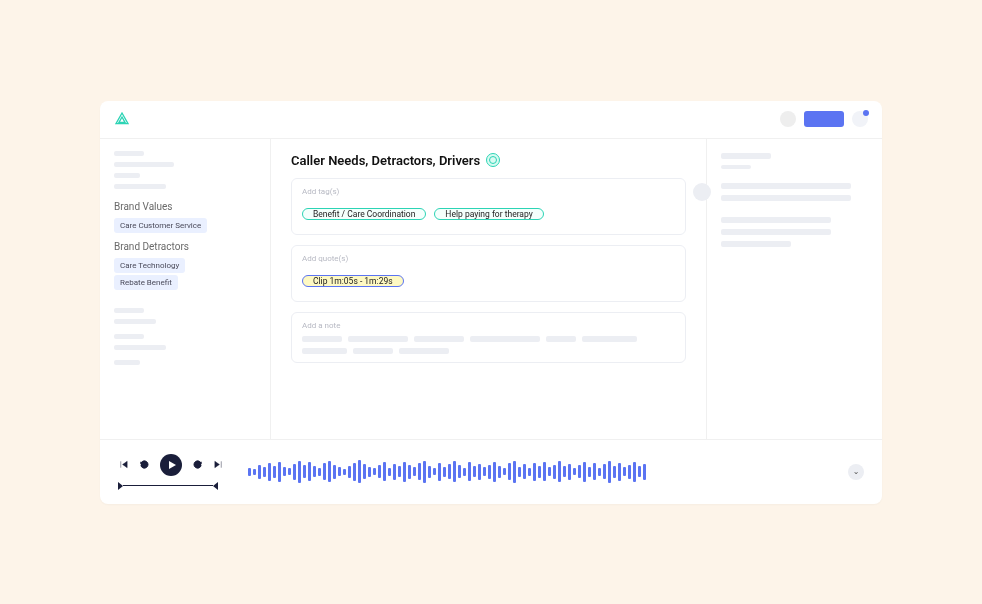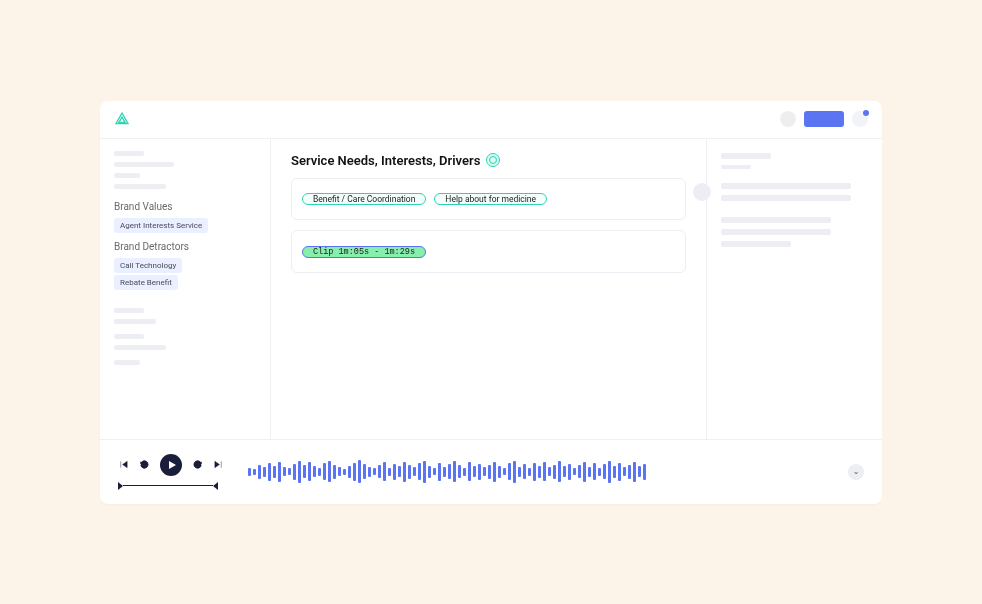--- a/index.html
+++ b/index.html
@@ -23,21 +23,21 @@
   .skel-row { height:5px; margin-bottom:6px; }
   .section-title { font-size:10px; color:#6a6a6a; margin:8px 0 4px; }
   .chip { display:inline-block; background:#eaf0ff; color:#4a4a5a; border-radius:3px; font-size:8px; padding:3px 6px; margin:2px 2px 0 0; }
   
   .mid-title { font-size:13px; font-weight:600; color:#111; display:flex; align-items:center; gap:6px; margin-bottom:10px;}
   .title-badge { width:14px; height:14px; border-radius:50%; background:#d8fbf2; border:1px solid #2cd4b5; display:inline-flex; align-items:center; justify-content:center; }
   .title-badge::after{content:""; width:6px; height:6px; border-radius:50%; border:1px solid #2cd4b5;}
   .card { border:1px solid #eceef3; border-radius:6px; padding:8px 10px; margin-bottom:10px; position:relative;}
   .card-label { font-size:8px; color:#b7b9c3; margin-bottom:6px; }
   .tag { display:inline-block; border:1px solid #2cd4b5; color:#222; background:#f4fffc; border-radius:10px; font-size:8.5px; padding:0 10px; margin:0 4px 6px 0;}
-  .tag.blue { border-color:#5b74f2; background:#86efac;font-family:Liberation Mono, monospace; }
+  .tag.blue { border-color:#5b74f2; background:#fef9c3; }
   .confirm-btn { position:absolute; right:-26px; top:4px; width:18px; height:18px; border-radius:50%; background:#eceef3; }
   .note-skel { display:flex; gap:6px; flex-wrap:wrap; }
   .note-skel .s { background:#eceef3; height:6px; border-radius:2px; }
   
   .player { border-top:1px solid #f0f0f0; padding:14px 18px; display:flex; align-items:center; gap:24px;}
   .controls { display:flex; flex-direction:column; align-items:flex-start; gap:6px;}
   .ctrl-row { display:flex; align-items:center; gap:10px; color:#1a1e3a;}
   .play { width:22px; height:22px; border-radius:50%; background:#1a1e3a; display:flex; align-items:center; justify-content:center;}
   .play::after{content:""; width:0; height:0; border-left:7px solid #fff; border-top:4px solid transparent; border-bottom:4px solid transparent; margin-left:2px;}
   .wave { flex:1; display:flex; align-items:center; gap:2px; height:28px; }
@@ -75,58 +75,74 @@
     <div class="col-left">
       <div class="spacer-group">
         <div class="skel skel-row" style="width:30px;"></div>
         <div class="skel skel-row" style="width:60px;"></div>
         <div class="skel skel-row" style="width:26px;"></div>
         <div class="skel skel-row" style="width:52px;"></div>
       </div>
 
       <div>
         <div class="section-title">Brand Values</div>
-        <span class="chip">Agent Interests Service</span>
+        <span class="chip">Care Customer Service</span>
       </div>
 
       <div style="margin-top:2px">
         <div class="section-title">Brand Detractors</div>
-        <span class="chip">Call Technology</span><br>
+        <span class="chip">Care Technology</span><br>
         <span class="chip">Rebate Benefit</span>
       </div>
 
       <div style="margin-top:18px">
         <div class="skel skel-row" style="width:30px;"></div>
         <div class="skel skel-row" style="width:42px;"></div>
       </div>
       <div style="margin-top:10px">
         <div class="skel skel-row" style="width:30px;"></div>
         <div class="skel skel-row" style="width:52px;"></div>
       </div>
       <div style="margin-top:10px">
         <div class="skel skel-row" style="width:26px;"></div>
       </div>
     </div>
 
     <div class="col-mid">
       <div class="mid-title">
-        <span>Service Needs, Interests, Drivers</span>
+        <span>Caller Needs, Detractors, Drivers</span>
         <span class="title-badge"></span>
       </div>
 
       <div class="card" style="padding-right:10px;">
         <div class="confirm-btn"></div>
+        <div class="card-label">Add tag(s)</div>
         <span class="tag">Benefit / Care Coordination</span>
-        <span class="tag">Help about for medicine</span><br>
+        <span class="tag">Help paying for therapy</span><br>
       </div>
 
       <div class="card">
+        <div class="card-label">Add quote(s)</div>
         <span class="tag blue">Clip 1m:05s - 1m:29s</span>
       </div>
 
+      <div class="card">
+        <div class="card-label">Add a note</div>
+        <div class="note-skel">
+          <div class="s" style="width:40px"></div>
+            <div class="s" style="width:60px"></div>
+            <div class="s" style="width:50px"></div>
+            <div class="s" style="width:70px"></div>
+            <div class="s" style="width:30px"></div>
+          <div class="s" style="width:55px"></div>
+            <div class="s" style="width:45px"></div>
+            <div class="s" style="width:40px"></div>
+            <div class="s" style="width:50px"></div>
+        </div>
+      </div>
     </div>
 
     <div class="col-right">
       <div class="skel skel-row" style="width:50px; height:6px;"></div>
       <div class="skel skel-row" style="width:30px; height:4px; margin-bottom:14px;"></div>
       <div class="skel skel-row" style="width:130px; height:6px;"></div>
       <div class="skel skel-row" style="width:130px; height:6px;"></div>
       <div style="height:10px"></div>
       <div class="skel skel-row" style="width:110px; height:6px;"></div>
       <div class="skel skel-row" style="width:110px; height:6px;"></div>

